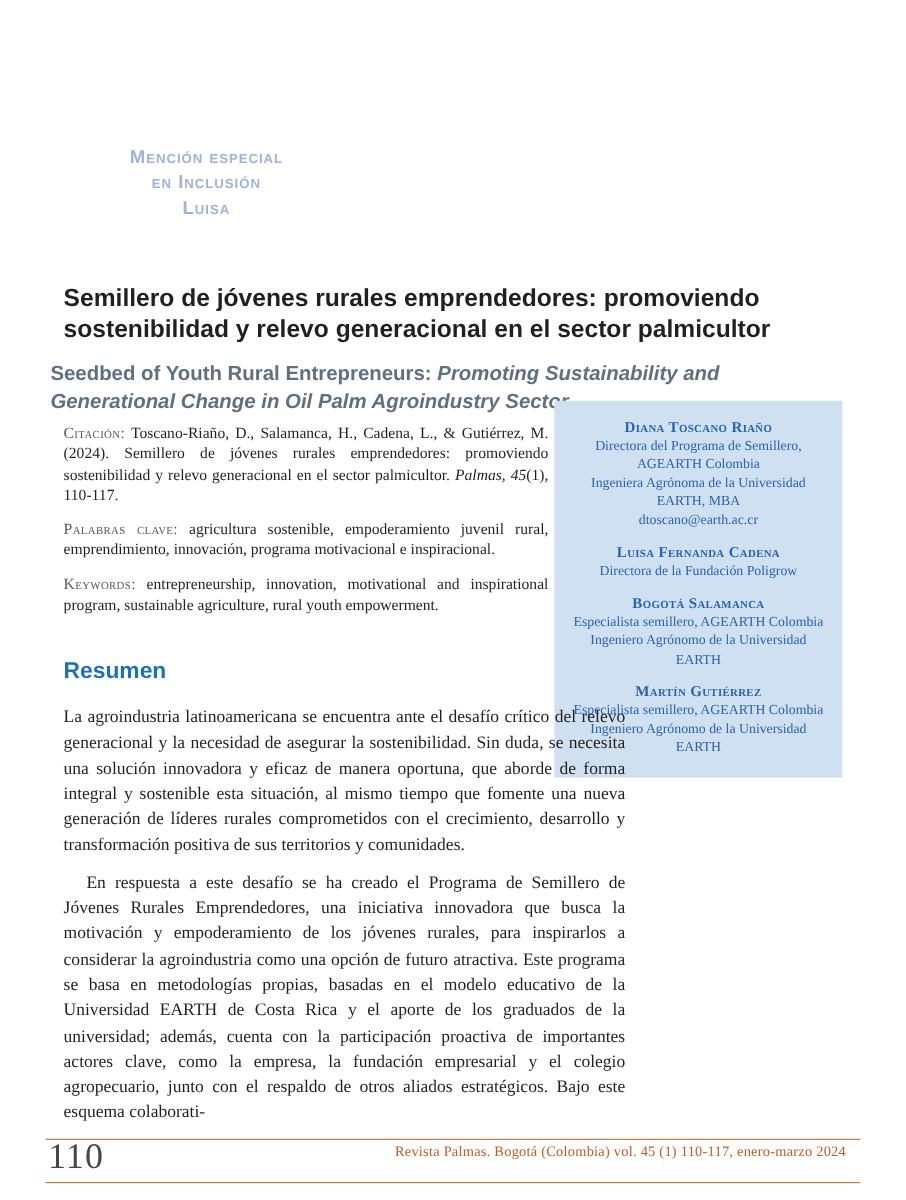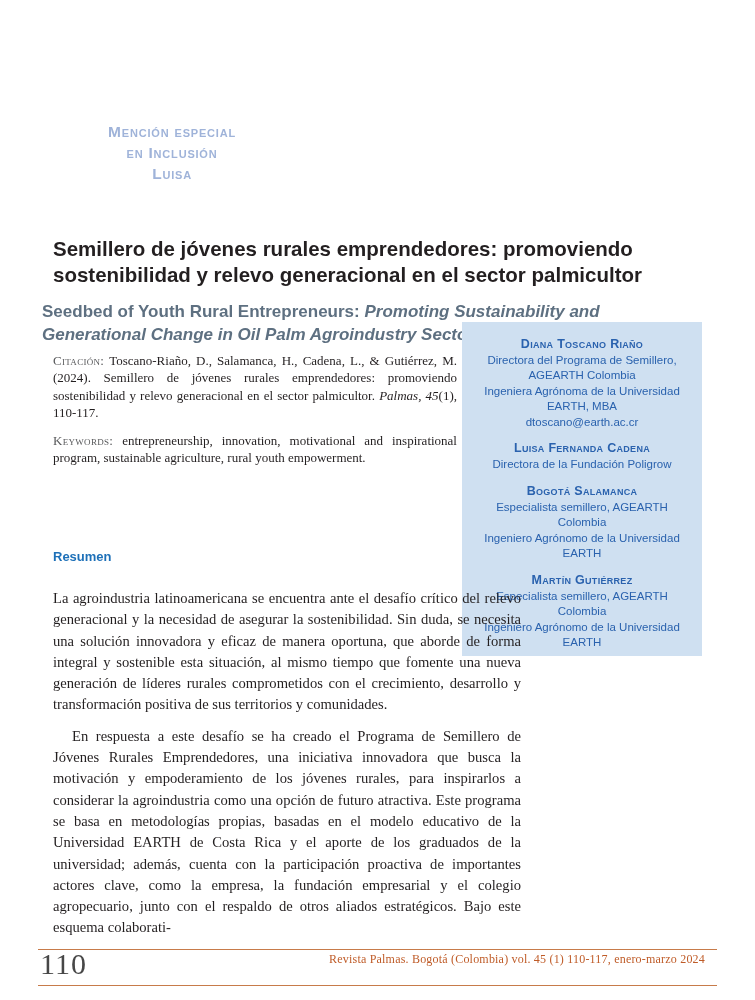--- a/index.html
+++ b/index.html
@@ -56,40 +56,40 @@
     font-size:13px;line-height:1.33;text-align:justify;
   }
   .meta p{margin:0 0 11px 0;}
   .meta .label{
     font-variant:small-caps;color:#58595b;letter-spacing:0.3px;
   }
   .meta .it{font-style:italic;}
 
   
   .authors{
-    position:absolute;left:462px;top:322px;width:240px;
+    position:absolute;left:462px;top:334px;width:240px;
     background:#cfe0f1;
-    padding:14px 10px 5px 10px;box-sizing:border-box;
+    padding:14px 10px 16px 10px;box-sizing:border-box;
     text-align:center;
-    font-family:Liberation Sans, sans-serif;
+    font-family:Liberation Serif, serif;
     color:#2a62ae;font-size:11.5px;line-height:1.35;
   }
   .author{margin-bottom:10px;}
   .author:last-child{margin-bottom:0;}
   .author .name{
     font-weight:bold;font-variant:small-caps;font-size:12.5px;letter-spacing:0.3px;
   }
   .prewrap{white-space:pre-line;}
   .email{color:#2a62ae;text-decoration:none;cursor:pointer;}
 
   
   .section-heading{
     position:absolute;left:53px;top:549px;
     font-family:"Liberation Sans", sans-serif;
-    font-weight:bold;font-size:13px;color:#1d70b8;
+    font-weight:bold;font-size:19px;color:#1d70b8;
   }
   .abstract{
     position:absolute;left:53px;top:588px;width:468px;
     font-size:14.6px;line-height:1.46;text-align:justify;
   }
   .abstract p{margin:0 0 10px 0;}
   .abstract p.indent{text-indent:19px;}
 
   
   .footer{
@@ -120,20 +120,21 @@
     <div>en Inclusión</div>
     <div>Luisa</div>
   </div>
 
   <h1 class="title-es">Semillero de jóvenes rurales emprendedores: promoviendo sostenibilidad y relevo generacional en el sector palmicultor</h1>
 
   <h2 class="title-en"><span>Seedbed of Youth Rural Entrepreneurs: </span><span class="it">Promoting Sustainability and Generational Change in Oil Palm Agroindustry Sector</span></h2>
 
   <div class="meta">
     <p><span class="label">Citación:</span><span> Toscano-Riaño, D., Salamanca, H., Cadena, L., &amp; Gutiérrez, M. (2024). Semillero de jóvenes rurales emprendedores: promoviendo sostenibilidad y relevo generacional en el sector palmicultor. </span><span class="it">Palmas, 45</span><span>(1), 110-117.</span></p>
+    <p><span class="label">Palabras clave:</span><span> agricultura sostenible, empoderamiento juvenil rural, emprendimiento, innovación, programa motivacional e inspiracional.</span></p>
     <p><span class="label">Keywords:</span><span> entrepreneurship, innovation, motivational and inspirational program, sustainable agriculture, rural youth empowerment.</span></p>
   </div>
 
   <div class="authors">
     <div class="author">
       <div class="name">Diana Toscano Riaño</div>
       <div class="prewrap">Directora del Programa de Semillero,
 AGEARTH Colombia
 Ingeniera Agrónoma de la Universidad
 EARTH, MBA</div>

